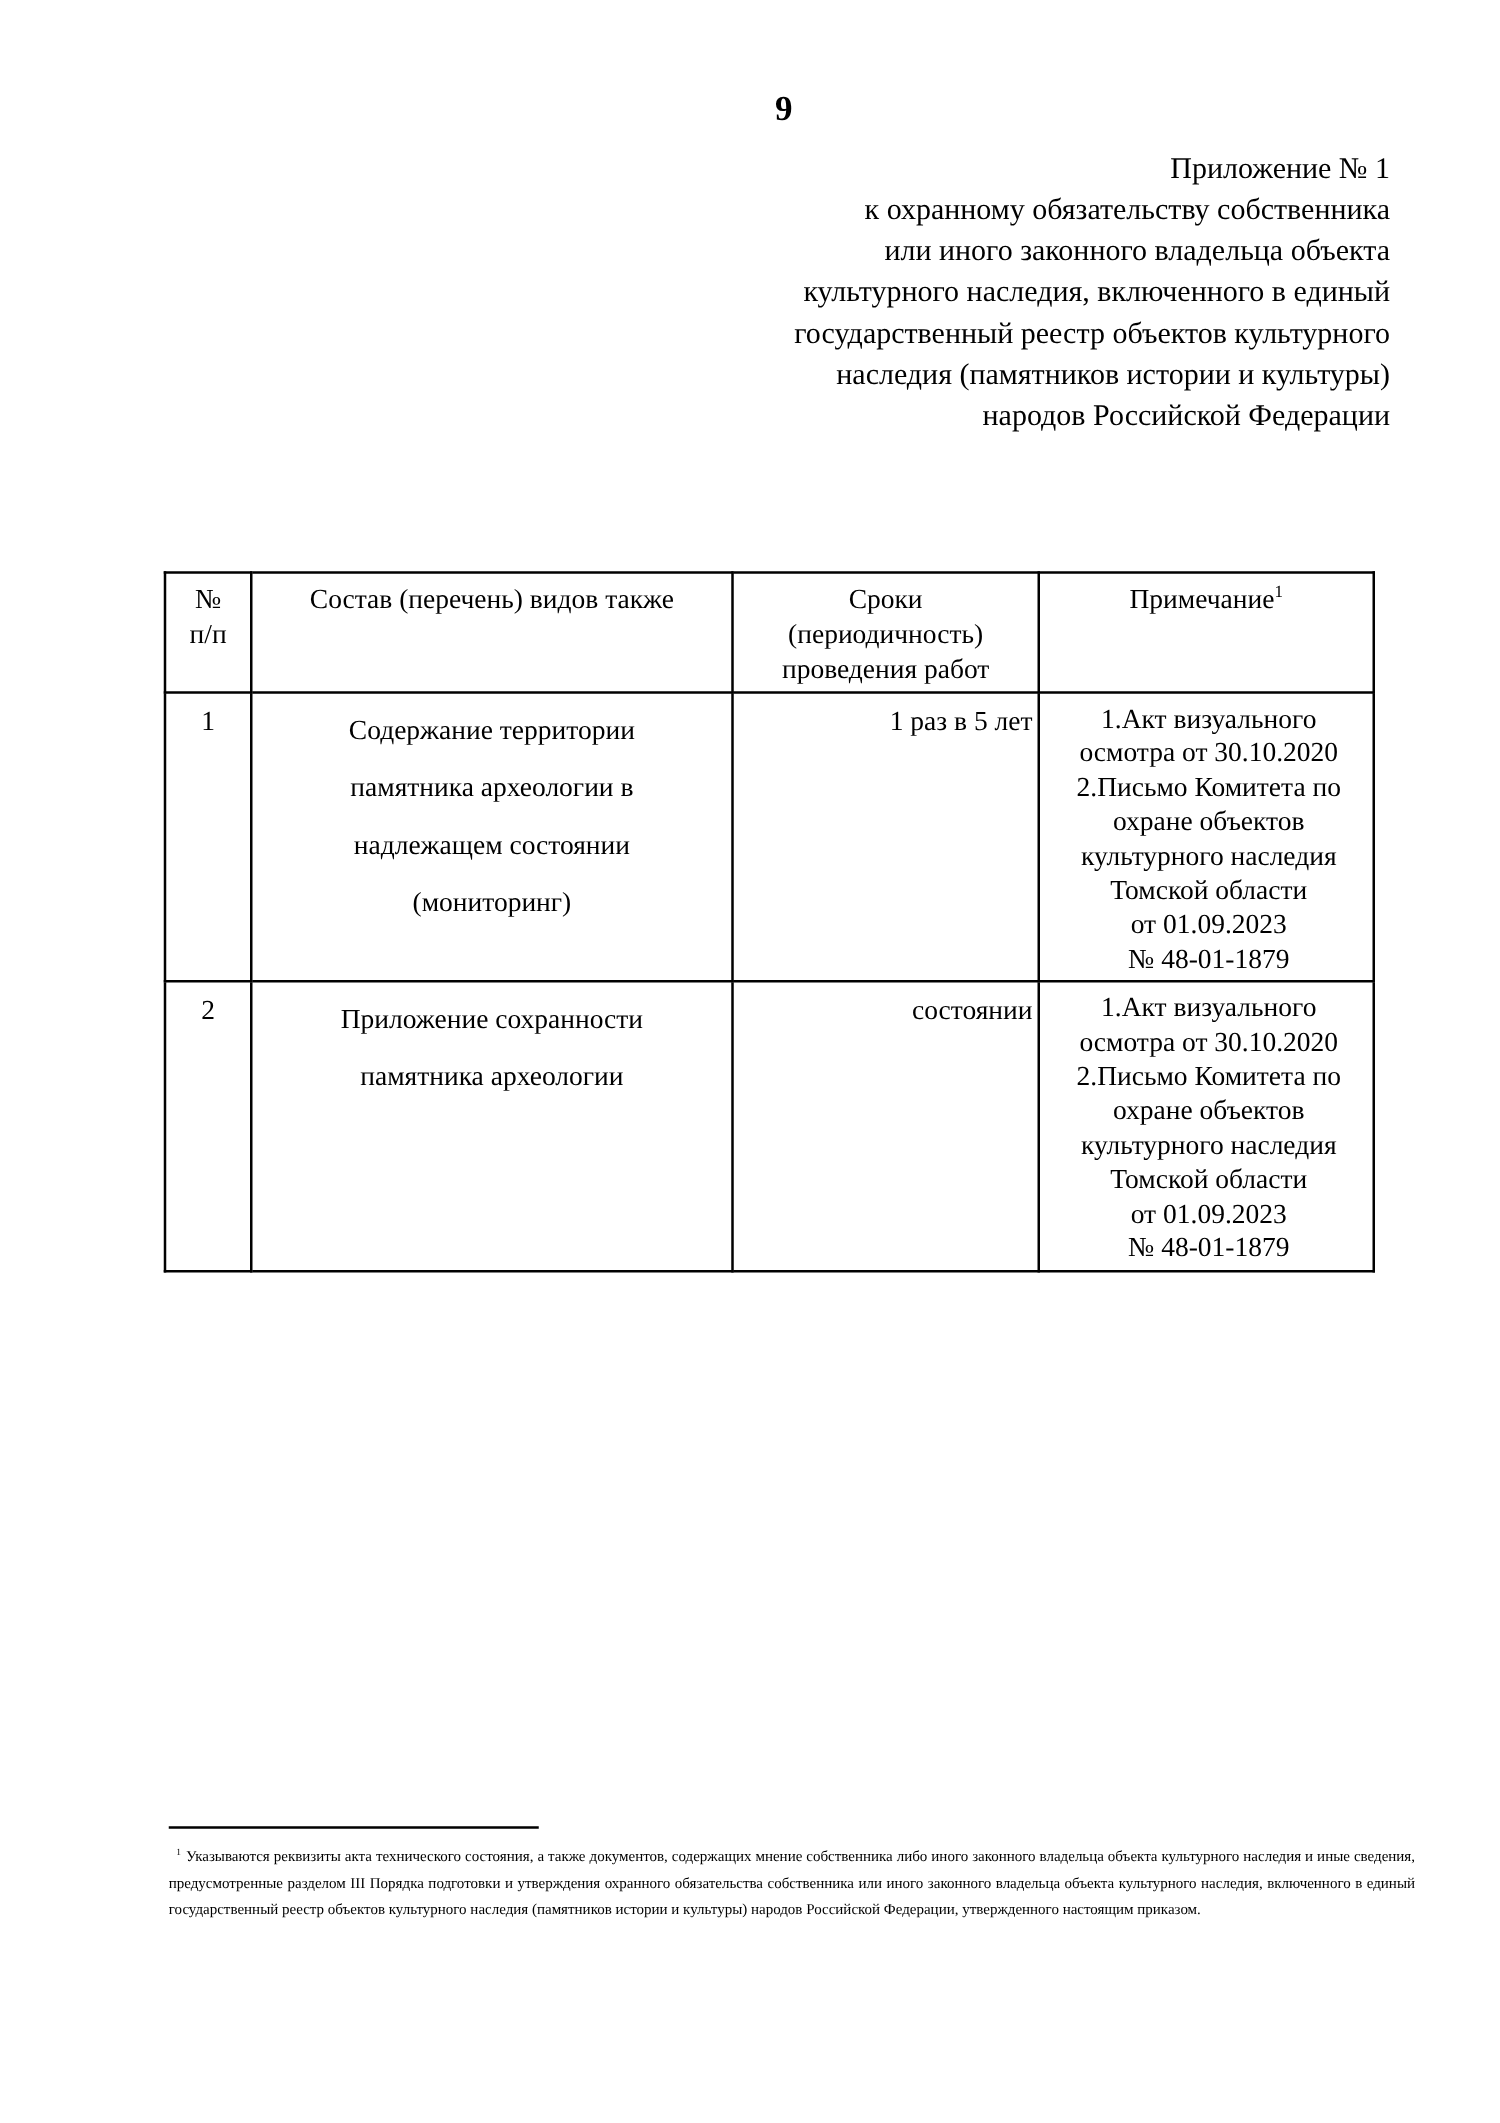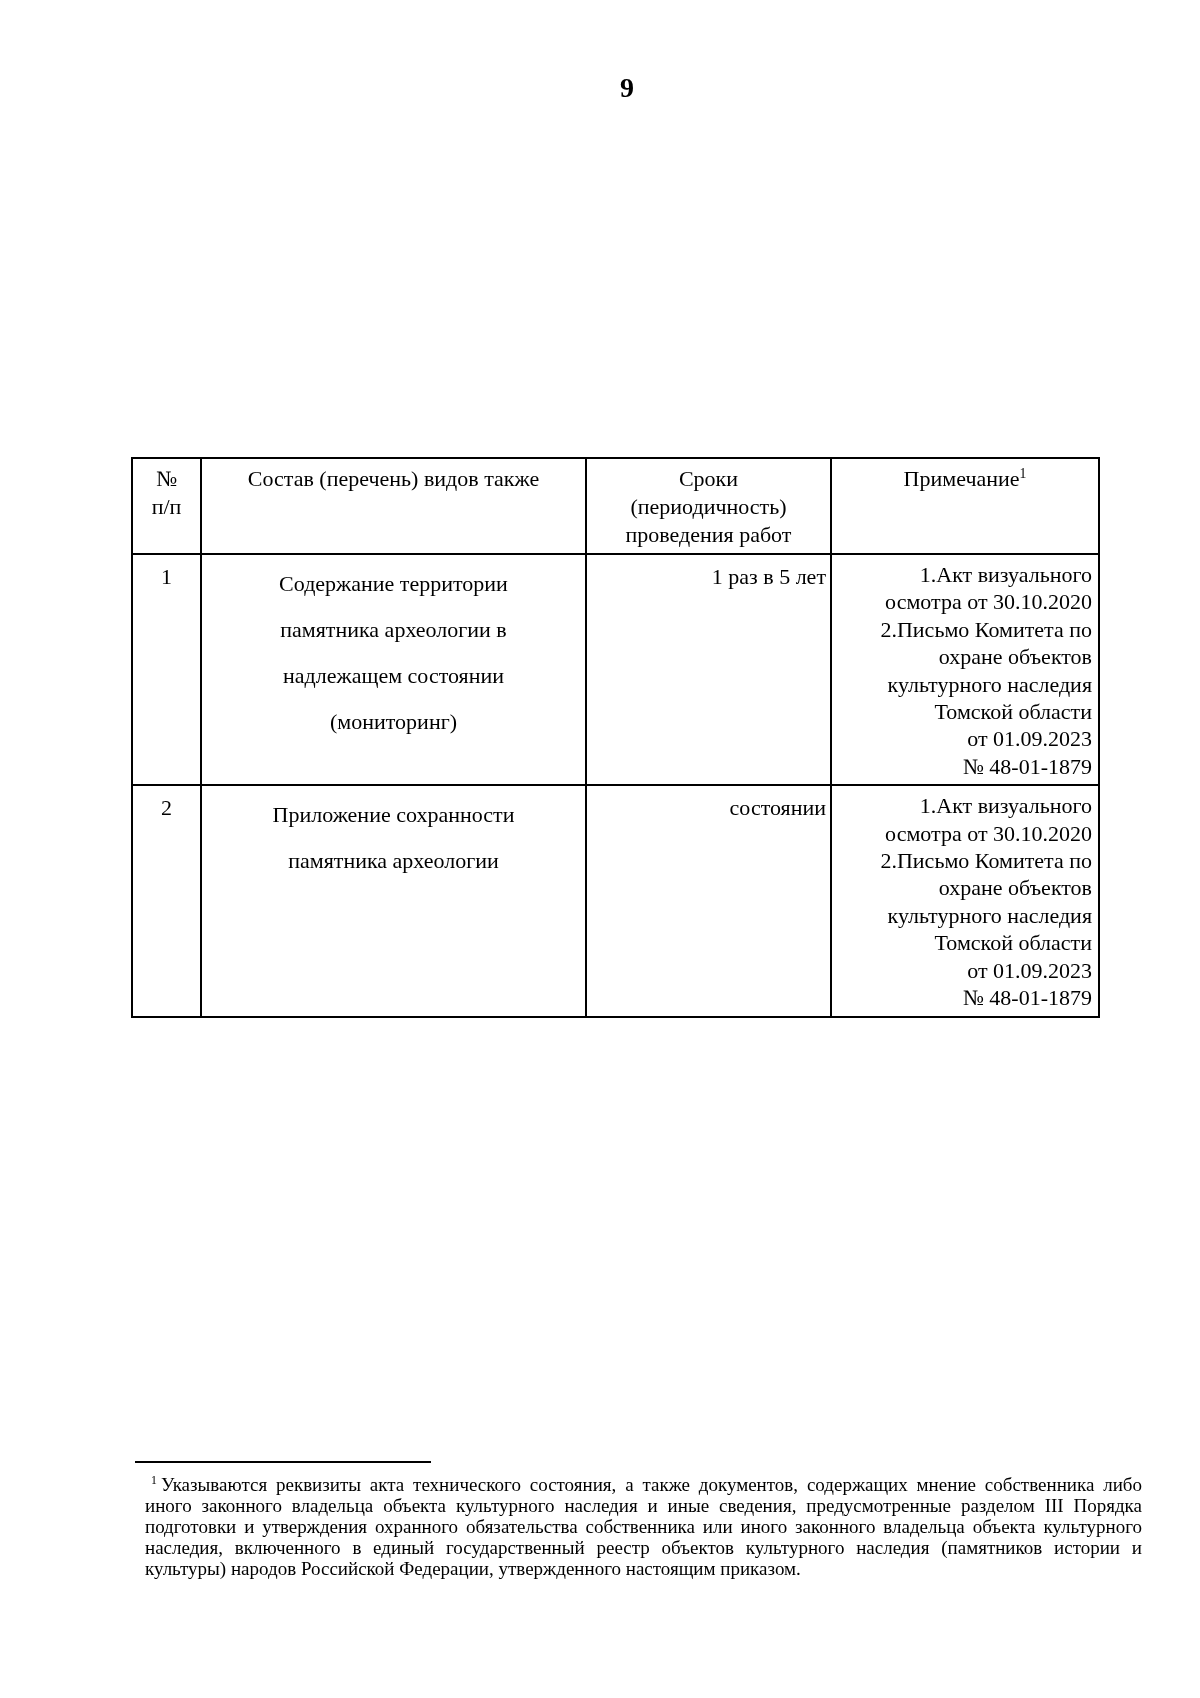--- a/index.html
+++ b/index.html
@@ -69,21 +69,21 @@
     white-space: pre-line;
   }
   td.c-num, td.c-works, td.c-terms {
     text-align: center;
     white-space: pre-line;
   }
   td.c-num   { line-height: 32px; }
   td.c-works { line-height: 46px; }
   td.c-terms { line-height: 32.5px; text-align: right; }
   td.c-note {
-    text-align: right;
+    text-align: center;
     line-height: 27.4px;
     white-space: pre-line;
     padding-left: 10px;
     padding-right: 6px;
   }
   tr.h-row  { height: 85px; }
   tr.row-1  { height: 226px; }
   tr.row-2  { height: 220px; }
   sup {
     font-size: 62%;
@@ -93,36 +93,43 @@
   .footnote-sep {
     position: absolute;
     top: 1461px;
     left: 135px;
     width: 296px;
     border-top: 2px solid #000000;
   }
   .footnote {
     position: absolute;
     top: 1475px;
-    left: 145px;
+    left: 135px;
     width: 997px;
-    font-size: 19px;
+    font-size: 12px;
     line-height: 20.9px;
     text-align: justify;
     text-indent: 6px;
   }
   .footnote sup { margin-right: 4px; }
 </style>
 </head>
 <body>
 
 <div class="page">
 
   <div class="page-number">9</div>
 
+  <div class="appendix">Приложение № 1
+к охранному обязательству собственника
+или иного законного владельца объекта
+культурного наследия, включенного в единый
+государственный реестр объектов культурного
+наследия (памятников истории и культуры)
+народов Российской Федерации</div>
 
 
   <table class="works-table">
     <colgroup>
       <col style="width:69px">
       <col style="width:385px">
       <col style="width:245px">
       <col style="width:268px">
     </colgroup>
     <tbody>

